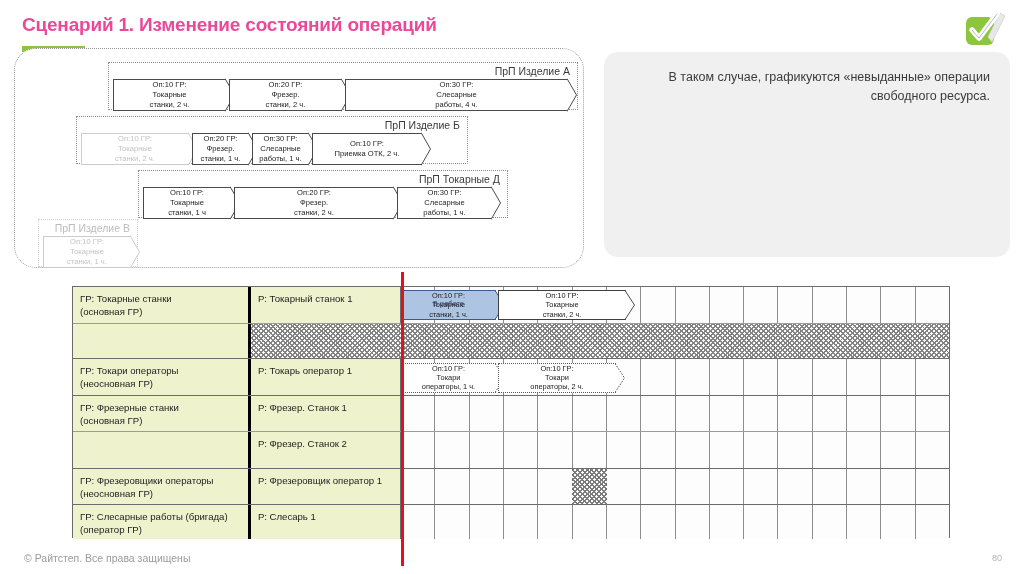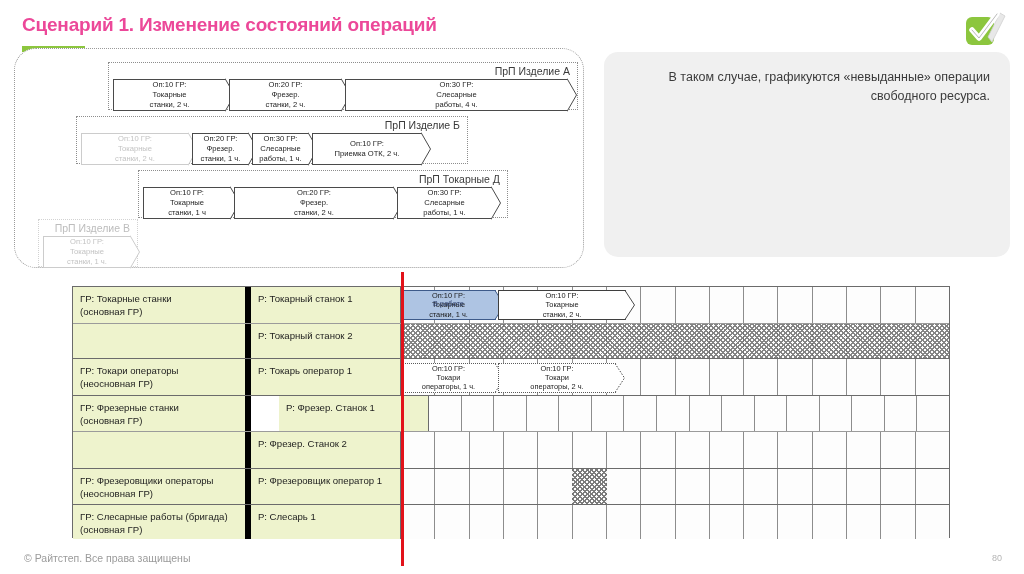--- a/index.html
+++ b/index.html
@@ -64,21 +64,21 @@
   .op.faded .op-text{color:#c3c3c3;}
   .op.faded .op-arrow path{stroke:#cccccc;}
   
   .gantt{
     position:absolute;left:72px;top:286px;width:878px;height:252px;
     box-sizing:border-box;border:1px solid #6b6b6b;
   }
   .g-row{position:relative;box-sizing:border-box;display:flex;}
   .g-grp{
     width:178px;box-sizing:border-box;background:#eef3cd;
-    border-right:6px solid #000000;
+    border-right:3px solid #000000;
     font-size:9.6px;color:#1d1d1d;padding:6px 6px 0 7px;line-height:1.35;
   }
   .g-res{
     width:150px;box-sizing:border-box;background:#eef3cd;
     border-right:1px solid #6b6b6b;
     font-size:9.6px;color:#1d1d1d;padding:6px 6px 0 7px;line-height:1.35;
   }
   .g-track{position:relative;flex:1;background:#fdfdfd;overflow:hidden;}
   .g-cols{position:absolute;left:0;top:0;right:0;bottom:0;display:flex;}
   .g-col{flex:1;border-right:1px solid #8d8d8d;box-sizing:border-box;}
@@ -311,21 +311,20 @@
               <path d="M0 0.5 L9.5 15 L0 29.5" fill="#ffffff" stroke="#4a4a4a" stroke-width="1"></path>
             </svg></div>
           <div class="bar-text">Оп:10 ГР:
 Токарные
 станки, 2 ч.</div>
         </div>
       </div>
     </div>
     <div class="g-row sep-minor" style="height: 35px;">
       <div class="g-grp" style="white-space: pre-line; border-top: none;"></div>
-      <div class="g-res" style="white-space: pre-line;">Р: Токарный станок 2</div>
       <div class="g-track">
         <div class="g-cols">
           <div class="g-col"></div>
           <div class="g-col"></div>
           <div class="g-col"></div>
           <div class="g-col"></div>
           <div class="g-col"></div>
           <div class="g-col"></div>
           <div class="g-col"></div>
           <div class="g-col"></div>
@@ -380,21 +379,21 @@
             </svg></div>
           <div class="bar-text">Оп:10 ГР:
 Токари
 операторы, 2 ч.</div>
         </div>
       </div>
     </div>
     <div class="g-row sep-major" style="height: 36px;">
       <div class="g-grp" style="white-space: pre-line;">ГР: Фрезерные станки
 (основная ГР)</div>
-      <div class="g-res" style="white-space: pre-line; margin-left: 28px;">Р: Фрезер. Станок 1</div>
+      <div class="g-res" style="white-space: pre-line;">Р: Фрезер. Станок 1</div>
       <div class="g-track">
         <div class="g-cols">
           <div class="g-col"></div>
           <div class="g-col"></div>
           <div class="g-col"></div>
           <div class="g-col"></div>
           <div class="g-col"></div>
           <div class="g-col"></div>
           <div class="g-col"></div>
           <div class="g-col"></div>
@@ -454,21 +453,21 @@
           <div class="g-col"></div>
           <div class="g-col"></div>
           <div class="g-col"></div>
           <div class="g-col"></div>
         </div>
         <div class="hatch-cell" style="left: calc(31.25%); width: calc(6.25%);"></div>
       </div>
     </div>
     <div class="g-row sep-major" style="height: 35px;">
       <div class="g-grp" style="white-space: pre-line;">ГР: Слесарные работы (бригада)
-(основная ГР)</div>
+(оператор ГР)</div>
       <div class="g-res" style="white-space: pre-line;">Р: Слесарь 1</div>
       <div class="g-track">
         <div class="g-cols">
           <div class="g-col"></div>
           <div class="g-col"></div>
           <div class="g-col"></div>
           <div class="g-col"></div>
           <div class="g-col"></div>
           <div class="g-col"></div>
           <div class="g-col"></div>

